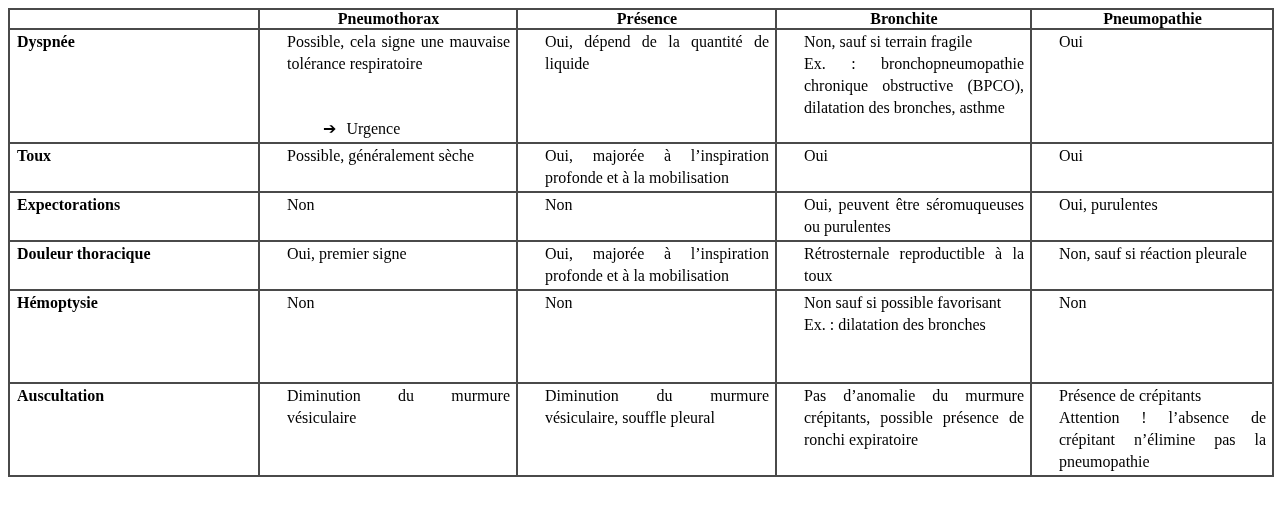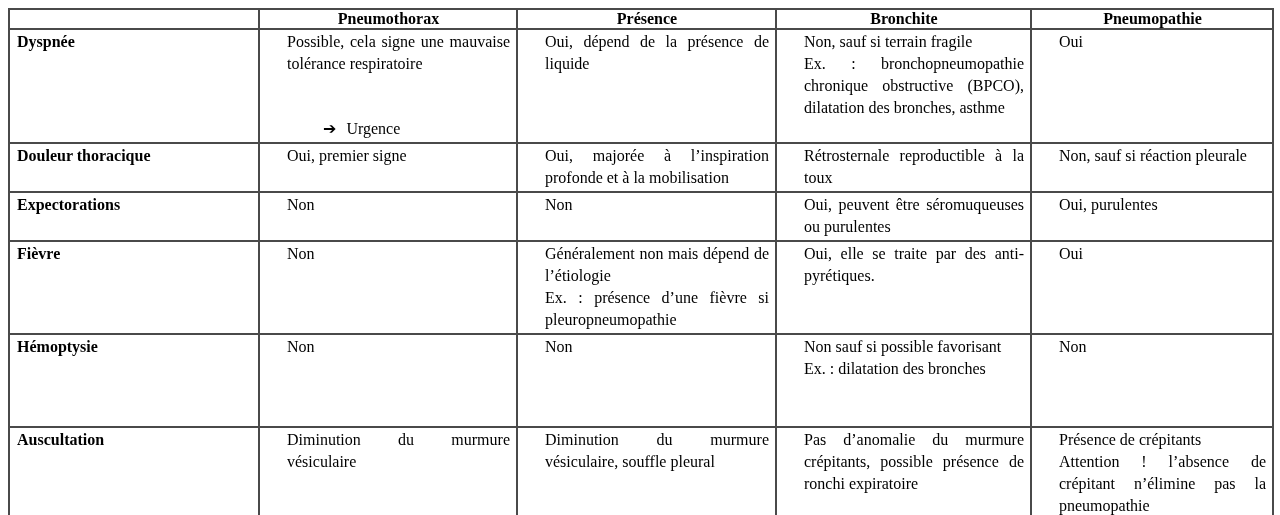--- a/index.html
+++ b/index.html
@@ -100,74 +100,73 @@
         </tr>
     </thead>
     <tbody>
         <tr>
           <td class="row-header">Dyspnée</td>
           <td class="body-cell">
             <p class="cell-para">Possible, cela signe une mauvaise tolérance respiratoire</p>
             <p class="cell-para arrow-para"><span class="arrow-glyph">➔</span><span>Urgence</span></p>
           </td>
           <td class="body-cell">
-            <p class="cell-para">Oui, dépend de la présence de liquide</p>
+            <p class="cell-para">Oui, dépend de la quantité de liquide</p>
           </td>
           <td class="body-cell">
             <p class="cell-para">Non, sauf si terrain fragile</p>
             <p class="cell-para">Ex. : bronchopneumopathie chronique obstructive (BPCO), dilatation des bronches, asthme</p>
           </td>
           <td class="body-cell">
             <p class="cell-para">Oui</p>
           </td>
         </tr>
         <tr>
+          <td class="row-header">Toux</td>
+          <td class="body-cell">
+            <p class="cell-para">Possible, généralement sèche</p>
+          </td>
+          <td class="body-cell">
+            <p class="cell-para">Oui, majorée à l’inspiration profonde et à la mobilisation</p>
+          </td>
+          <td class="body-cell">
+            <p class="cell-para">Oui</p>
+          </td>
+          <td class="body-cell">
+            <p class="cell-para">Oui</p>
+          </td>
+        </tr>
+        <tr>
+          <td class="row-header">Expectorations</td>
+          <td class="body-cell">
+            <p class="cell-para">Non</p>
+          </td>
+          <td class="body-cell">
+            <p class="cell-para">Non</p>
+          </td>
+          <td class="body-cell">
+            <p class="cell-para">Oui, peuvent être séromuqueuses ou purulentes</p>
+          </td>
+          <td class="body-cell">
+            <p class="cell-para">Oui, purulentes</p>
+          </td>
+        </tr>
+        <tr>
           <td class="row-header">Douleur thoracique</td>
           <td class="body-cell">
             <p class="cell-para">Oui, premier signe</p>
           </td>
           <td class="body-cell">
             <p class="cell-para">Oui, majorée à l’inspiration profonde et à la mobilisation</p>
           </td>
           <td class="body-cell">
             <p class="cell-para">Rétrosternale reproductible à la toux</p>
           </td>
           <td class="body-cell">
             <p class="cell-para">Non, sauf si réaction pleurale</p>
-          </td>
-        </tr>
-        <tr>
-          <td class="row-header">Expectorations</td>
-          <td class="body-cell">
-            <p class="cell-para">Non</p>
-          </td>
-          <td class="body-cell">
-            <p class="cell-para">Non</p>
-          </td>
-          <td class="body-cell">
-            <p class="cell-para">Oui, peuvent être séromuqueuses ou purulentes</p>
-          </td>
-          <td class="body-cell">
-            <p class="cell-para">Oui, purulentes</p>
-          </td>
-        </tr>
-        <tr>
-          <td class="row-header">Fièvre</td>
-          <td class="body-cell">
-            <p class="cell-para">Non</p>
-          </td>
-          <td class="body-cell">
-            <p class="cell-para">Généralement non mais dépend de l’étiologie</p>
-            <p class="cell-para">Ex. : présence d’une fièvre si pleuropneumopathie</p>
-          </td>
-          <td class="body-cell">
-            <p class="cell-para">Oui, elle se traite par des anti-pyrétiques.</p>
-          </td>
-          <td class="body-cell">
-            <p class="cell-para">Oui</p>
           </td>
         </tr>
         <tr>
           <td class="row-header">Hémoptysie</td>
           <td class="body-cell">
             <p class="cell-para">Non</p>
           </td>
           <td class="body-cell">
             <p class="cell-para">Non</p>
           </td>

